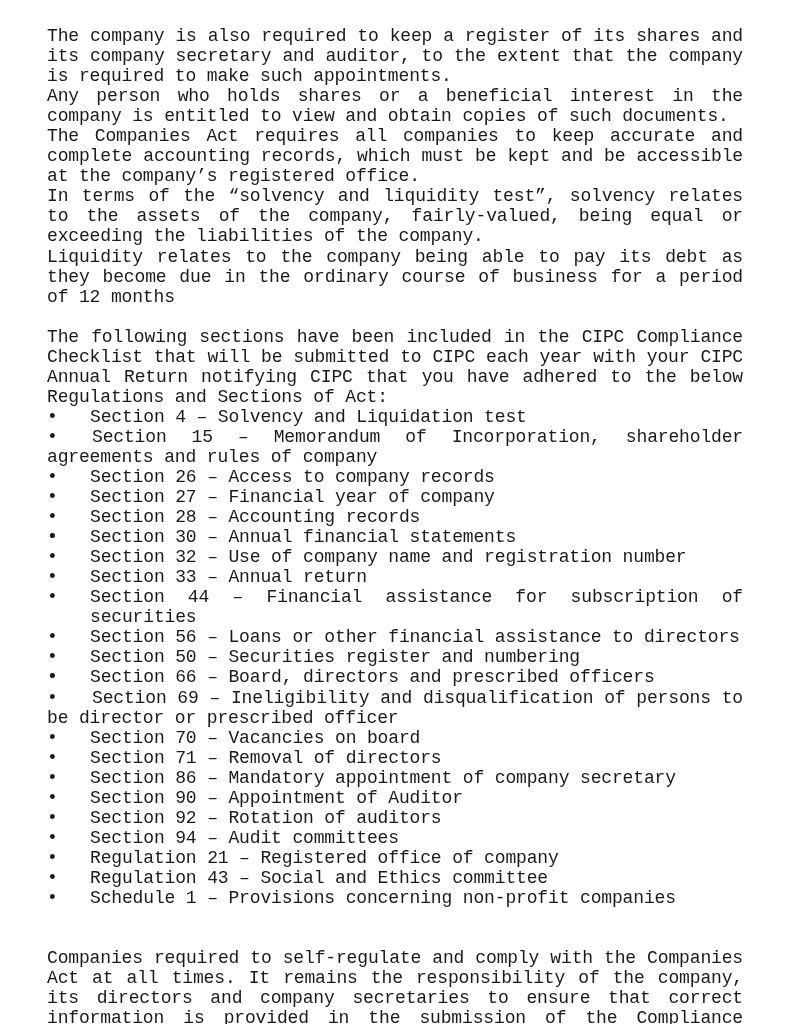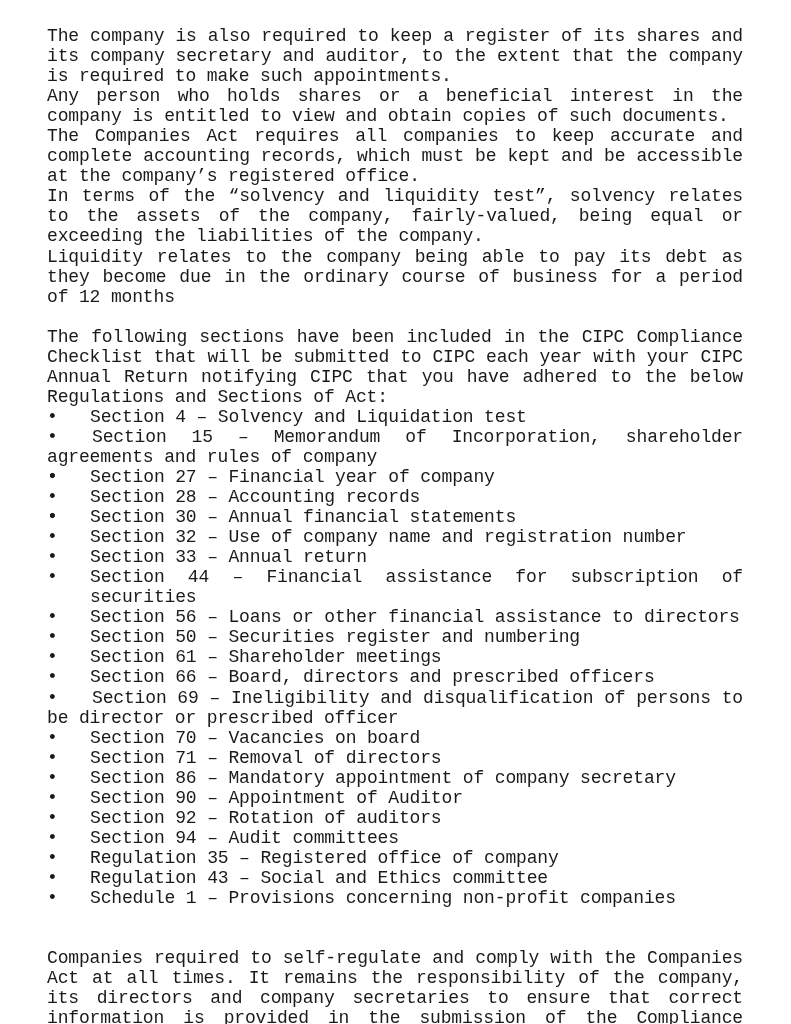--- a/index.html
+++ b/index.html
@@ -32,40 +32,40 @@
   <p class="para">In terms of the “solvency and liquidity test”, solvency relates to the assets of the company, fairly-valued, being equal or exceeding the liabilities of the company.</p>
   <p class="para">Liquidity relates to the company being able to pay its debt as they become due in the ordinary course of business for a period of 12 months</p>
 
   <div class="gap"></div>
 
   <p class="para">The following sections have been included in the CIPC Compliance Checklist that will be submitted to CIPC each year with your CIPC Annual Return notifying CIPC that you have adhered to the below Regulations and Sections of Act:</p>
 
   <ul class="list">
     <li class="item"><span class="bullet">•</span><span class="text">Section 4 – Solvency and Liquidation test</span></li>
     <li class="item wrap"><span class="bullet">•</span><span class="text">Section 15 – Memorandum of Incorporation, shareholder agreements and rules of company</span></li>
-    <li class="item"><span class="bullet">•</span></li>
+    <li class="item"><span class="bullet">•</span><span class="text">Section 26 – Access to company records</span></li>
     <li class="item"><span class="bullet">•</span><span class="text">Section 27 – Financial year of company</span></li>
     <li class="item"><span class="bullet">•</span><span class="text">Section 28 – Accounting records</span></li>
     <li class="item"><span class="bullet">•</span></li>
     <li class="item"><span class="bullet">•</span><span class="text">Section 30 – Annual financial statements</span></li>
     <li class="item"><span class="bullet">•</span><span class="text">Section 32 – Use of company name and registration number</span></li>
     <li class="item"><span class="bullet">•</span><span class="text">Section 33 – Annual return</span></li>
     <li class="item"><span class="bullet">•</span><span class="text">Section 44 – Financial assistance for subscription of securities</span></li>
     <li class="item"><span class="bullet">•</span><span class="text">Section 56 – Loans or other financial assistance to directors</span></li>
     <li class="item"><span class="bullet">•</span><span class="text">Section 50 – Securities register and numbering</span></li>
-    <li class="item"><span class="bullet">•</span><span class="text">Section 61 – Shareholder meetings</span></li>
+    <li class="item"><span class="bullet">•</span></li>
     <li class="item"><span class="bullet">•</span><span class="text">Section 66 – Board, directors and prescribed officers</span></li>
     <li class="item wrap"><span class="bullet">•</span><span class="text">Section 69 – Ineligibility and disqualification of persons to be director or prescribed officer</span></li>
     <li class="item"><span class="bullet">•</span><span class="text">Section 70 – Vacancies on board</span></li>
     <li class="item"><span class="bullet">•</span><span class="text">Section 71 – Removal of directors</span></li>
     <li class="item"><span class="bullet">•</span><span class="text">Section 86 – Mandatory appointment of company secretary</span></li>
     <li class="item"><span class="bullet">•</span><span class="text">Section 90 – Appointment of Auditor</span></li>
     <li class="item"><span class="bullet">•</span><span class="text">Section 92 – Rotation of auditors</span></li>
     <li class="item"><span class="bullet">•</span><span class="text">Section 94 – Audit committees</span></li>
-    <li class="item"><span class="bullet">•</span><span class="text">Regulation 35 – Registered office of company</span></li>
+    <li class="item"><span class="bullet">•</span><span class="text">Regulation 21 – Registered office of company</span></li>
     <li class="item"><span class="bullet">•</span><span class="text">Regulation 43 – Social and Ethics committee</span></li>
     <li class="item"><span class="bullet">•</span><span class="text">Schedule 1 – Provisions concerning non-profit companies</span></li>
   </ul>
 
   <div class="gap2"></div>
 
   <p class="para final">Companies required to self-regulate and comply with the Companies Act at all times. It remains the responsibility of the company, its directors and company secretaries to ensure that correct information is provided in the submission of the Compliance Checklist. Incorrect information supplied to CIPC may imply non-compliance, which in turn may lead to queries or action from CIPC. Therefore any changes to your company must be submitted to</p>
 </div>
 
 </body></html>

